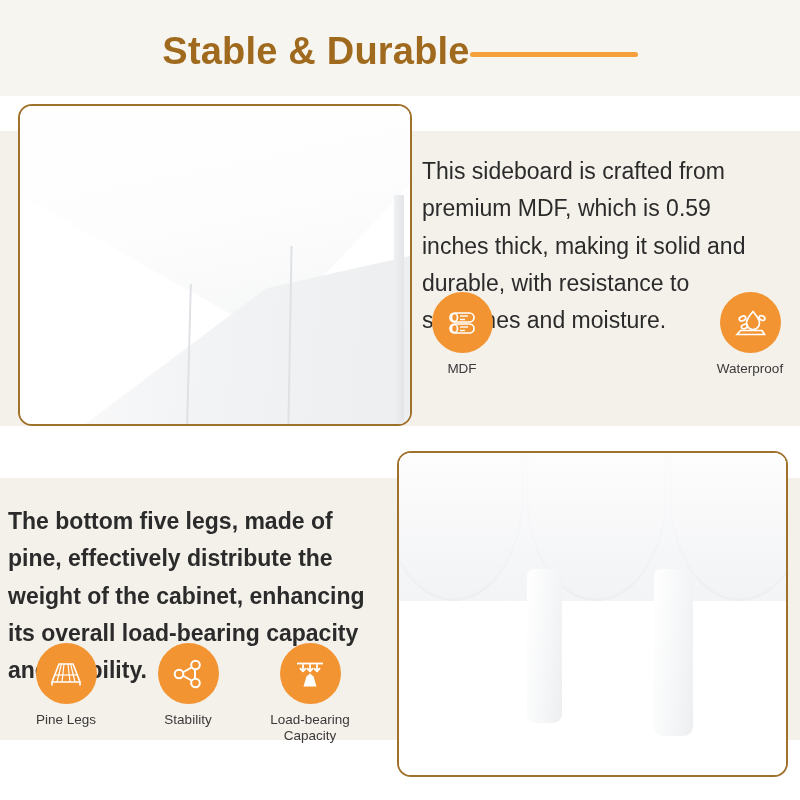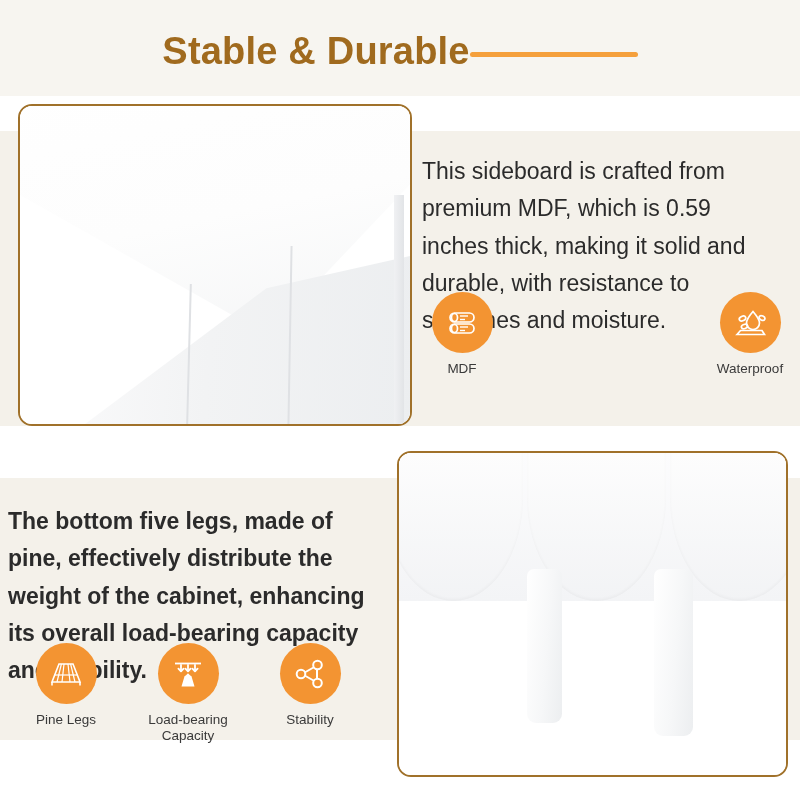--- a/index.html
+++ b/index.html
@@ -293,20 +293,34 @@
           <line x1="13.4" y1="8" x2="9" y2="26" stroke-width="1.2"></line>
           <line x1="16" y1="8" x2="14" y2="26" stroke-width="1.2"></line>
           <line x1="20" y1="8" x2="22" y2="26" stroke-width="1.2"></line>
           <line x1="22.6" y1="8" x2="27" y2="26" stroke-width="1.2"></line>
           <line x1="6.6" y1="19" x2="29.4" y2="19" stroke-width="1.2"></line>
           <line x1="4" y1="26" x2="4" y2="29.5" stroke-width="1.6"></line>
           <line x1="32" y1="26" x2="32" y2="29.5" stroke-width="1.6"></line>
         </svg>
       </div>
       <div class="feature-label">Pine Legs</div>
+    </div>
+
+    <div class="feature feature-bottom">
+      <div class="icon-circle">
+        <svg width="36" height="36" viewBox="0 0 36 36" fill="none" stroke="#ffffff" stroke-width="2">
+          <line x1="10" y1="18" x2="25" y2="9.5"></line>
+          <line x1="10" y1="18" x2="25" y2="26.5"></line>
+          <line x1="25" y1="9.5" x2="25" y2="26.5"></line>
+          <circle cx="9" cy="18" r="4.3" fill="#f39432"></circle>
+          <circle cx="25.5" cy="9" r="4.3" fill="#f39432"></circle>
+          <circle cx="25.5" cy="27" r="4.3" fill="#f39432"></circle>
+        </svg>
+      </div>
+      <div class="feature-label">Stability</div>
     </div>
 
     <div class="feature feature-bottom">
       <div class="icon-circle">
         <svg width="36" height="36" viewBox="0 0 36 36">
           <line x1="5" y1="7.5" x2="31" y2="7.5" stroke="#ffffff" stroke-width="1.8"></line>
           <g stroke="#ffffff" stroke-width="1.8" fill="none" stroke-linecap="round" stroke-linejoin="round">
             <line x1="11" y1="9" x2="11" y2="15"></line>
             <polyline points="8.4,12.6 11,15.4 13.6,12.6"></polyline>
             <line x1="18" y1="9" x2="18" y2="15"></line>
@@ -314,34 +328,20 @@
             <line x1="25" y1="9" x2="25" y2="15"></line>
             <polyline points="22.4,12.6 25,15.4 27.6,12.6"></polyline>
           </g>
           <path d="M18 17.2 C16.4 19.4 14.6 20 14.6 20 L11.5 30.5 H24.5 L21.4 20 C21.4 20 19.6 19.4 18 17.2 Z" fill="#ffffff"></path>
         </svg>
       </div>
       <div class="feature-label">Load-bearing
 Capacity</div>
     </div>
 
-    <div class="feature feature-bottom">
-      <div class="icon-circle">
-        <svg width="36" height="36" viewBox="0 0 36 36" fill="none" stroke="#ffffff" stroke-width="2">
-          <line x1="10" y1="18" x2="25" y2="9.5"></line>
-          <line x1="10" y1="18" x2="25" y2="26.5"></line>
-          <line x1="25" y1="9.5" x2="25" y2="26.5"></line>
-          <circle cx="9" cy="18" r="4.3" fill="#f39432"></circle>
-          <circle cx="25.5" cy="9" r="4.3" fill="#f39432"></circle>
-          <circle cx="25.5" cy="27" r="4.3" fill="#f39432"></circle>
-        </svg>
-      </div>
-      <div class="feature-label">Stability</div>
-    </div>
-
   </div>
 
   <div class="photo-frame sec-bottom-img">
     <div class="cabinet-legs">
       <div class="cl-body"></div>
       <div class="cl-arch cl-arch-1"></div>
       <div class="cl-arch cl-arch-2"></div>
       <div class="cl-arch cl-arch-3"></div>
       <div class="cl-leg cl-leg-1"></div>
       <div class="cl-leg cl-leg-2"></div>

